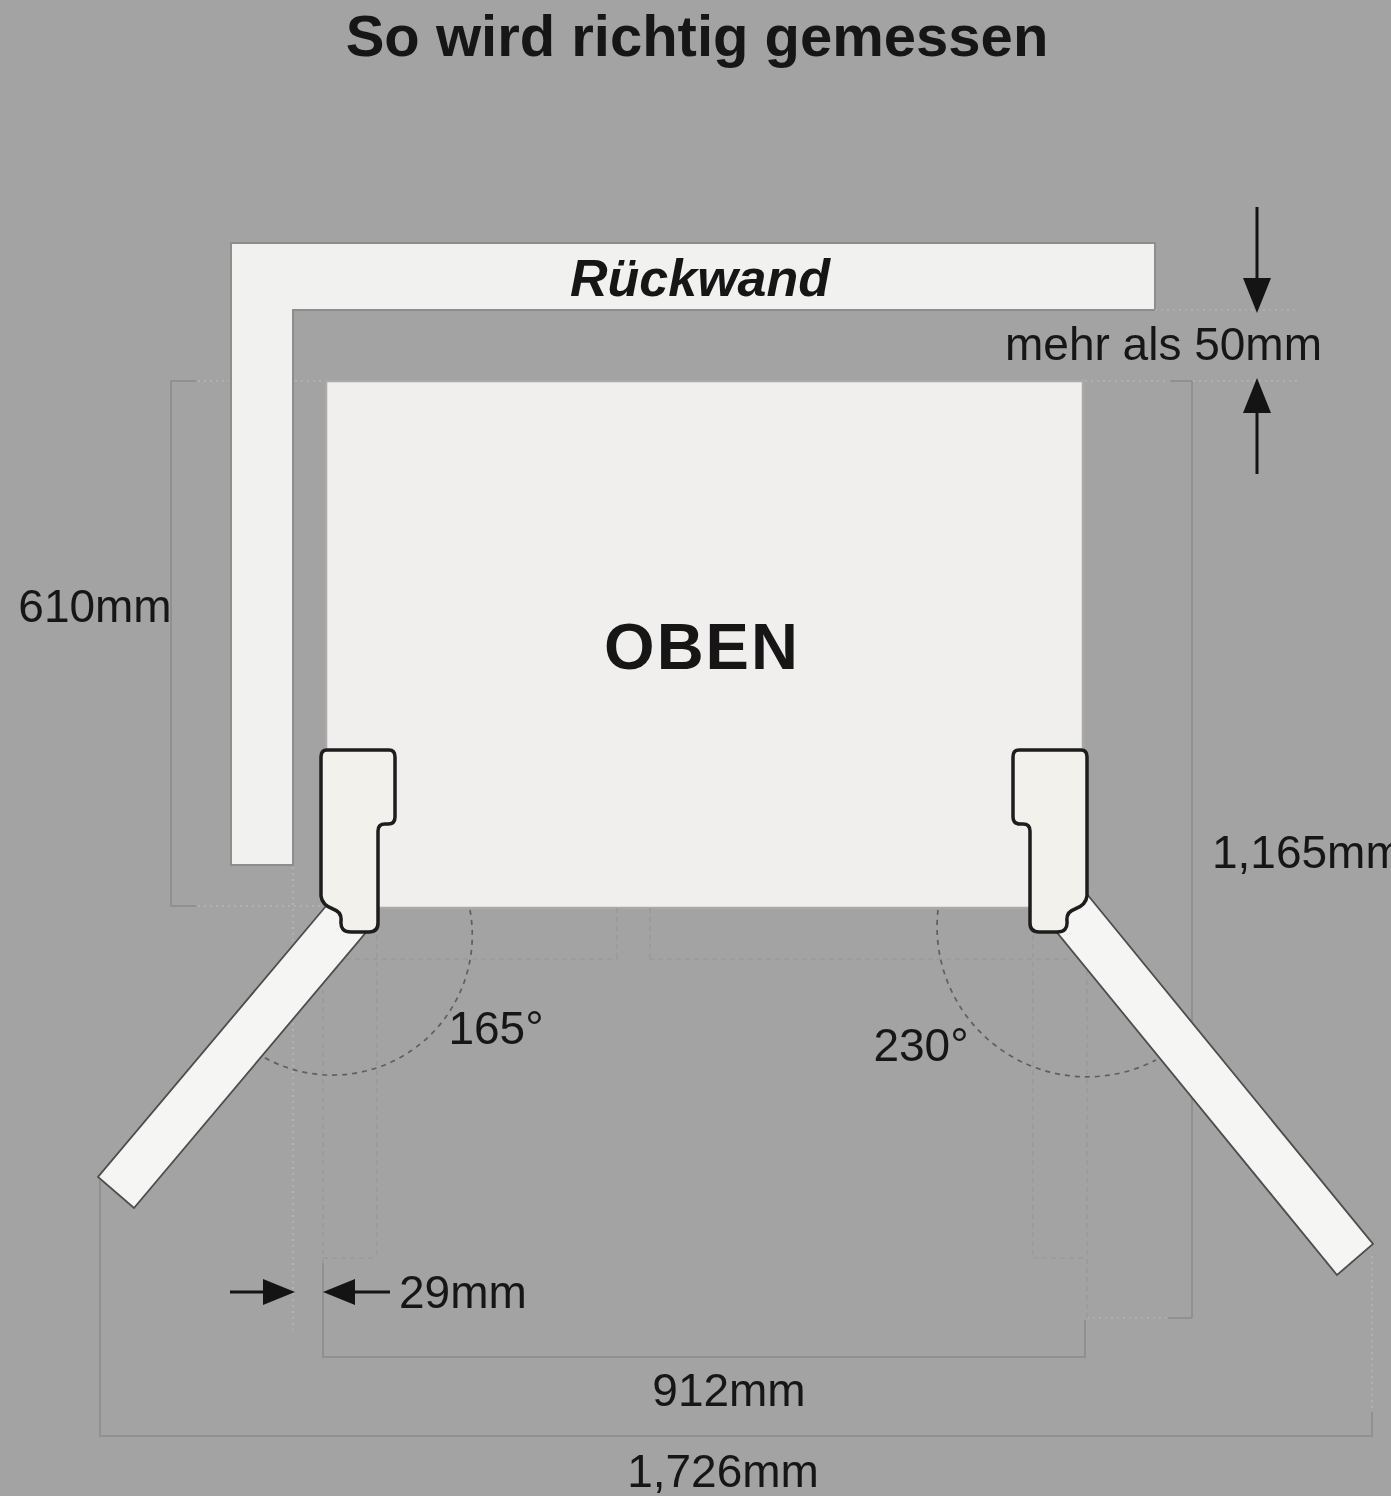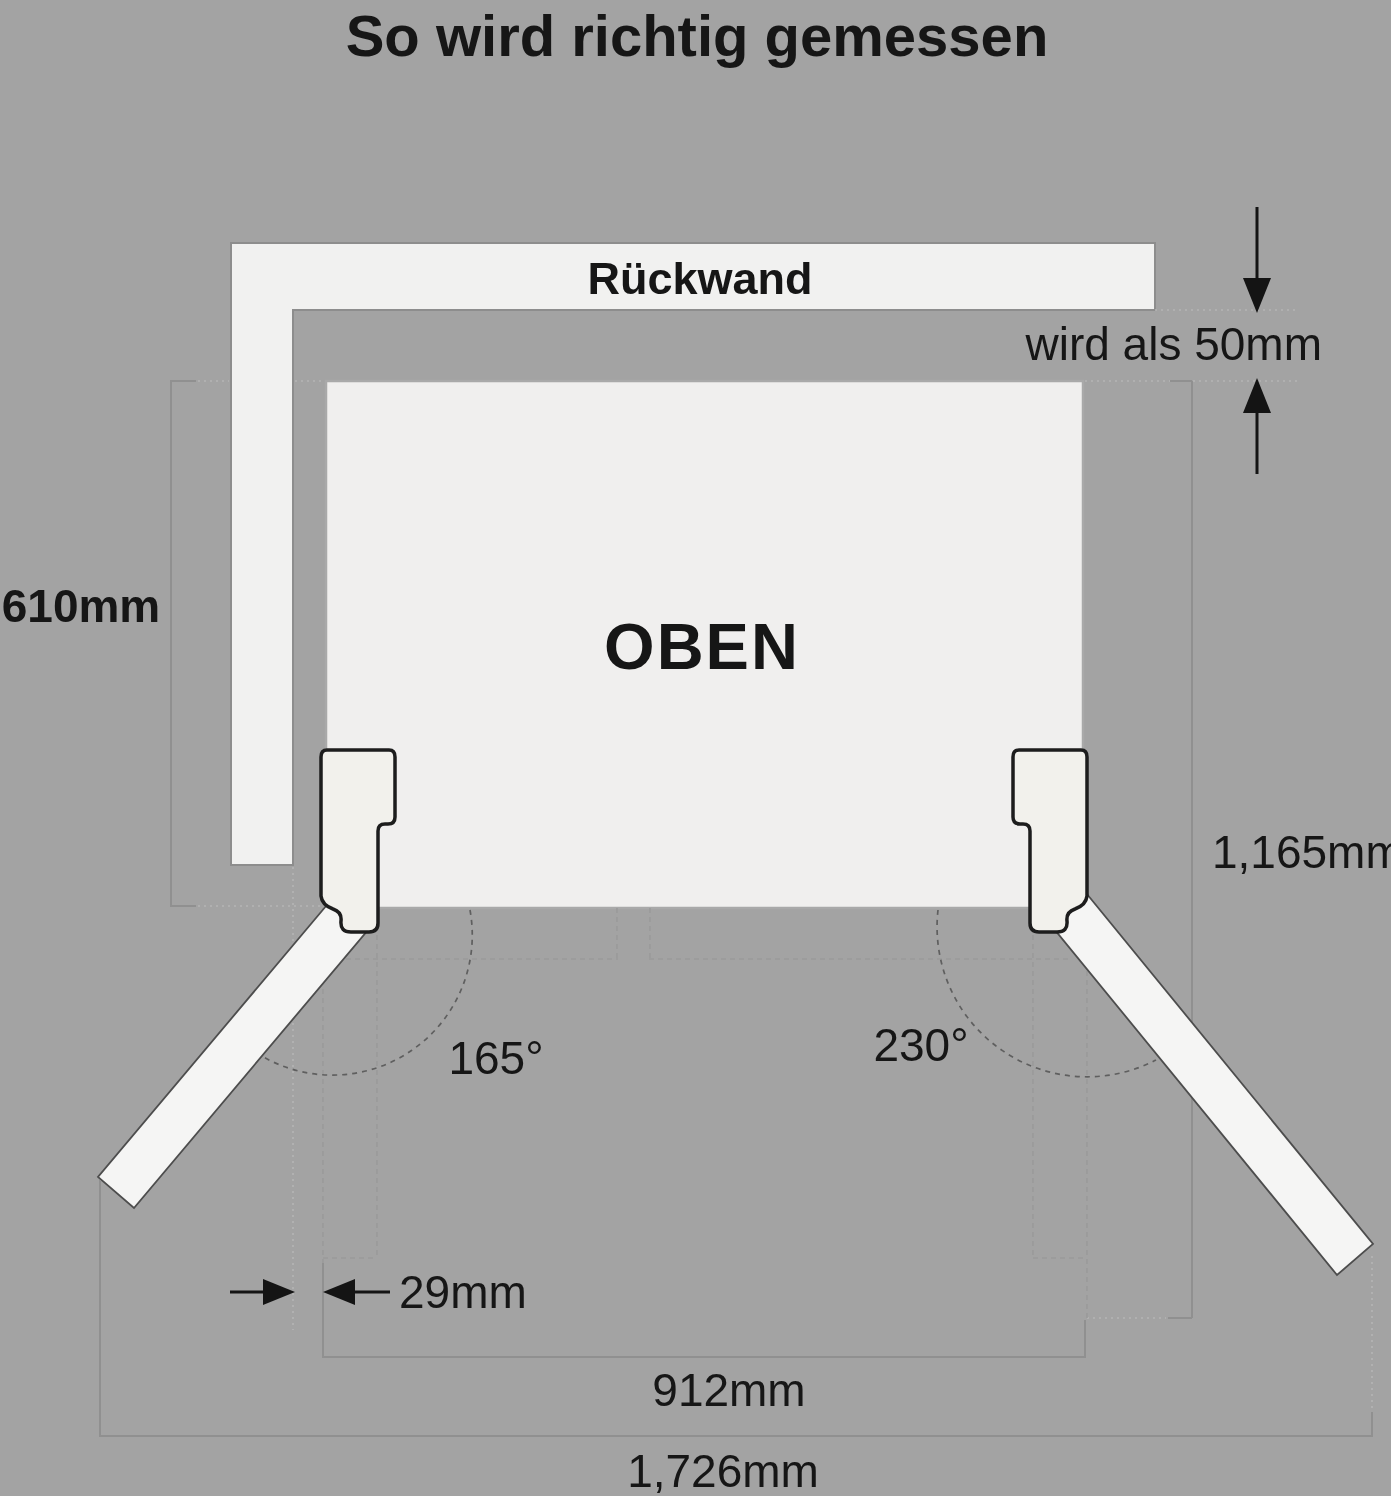--- a/index.html
+++ b/index.html
@@ -17,21 +17,21 @@
     white-space:nowrap;
     color:#161616;
     font-size:46px;
     line-height:1;
   }
   .center{transform:translate(-50%,-50%);}
   .vcenter{transform:translate(0,-50%);}
   .title{
     font-size:58px;font-weight:700;letter-spacing:0px;
   }
-  .wall-label{font-size:45px;font-weight:600;}
+  .wall-label{font-size:52px;font-weight:600;font-style:italic;}
   .oben{font-size:65px;font-weight:700;letter-spacing:2px;}
 </style>
 </head>
 <body>
 
 <div id="stage">
 
   <svg id="drawing" width="1391" height="1500" viewBox="0 0 1391 1500" xmlns="http://www.w3.org/2000/svg">
 
     <polygon points="231,243 1155,243 1155,310 293,310 293,865 231,865" fill="#f1f1f0" stroke="#8d8d8d" stroke-width="2"></polygon>
@@ -113,27 +113,27 @@
         <rect x="351" y="1290.5" width="39" height="3"></rect>
         <polygon points="323,1292 355,1279 355,1305"></polygon>
       </g>
     </g>
   </svg>
 
   <div class="lbl title center" style="left:697px;top:36px;">So wird richtig gemessen</div>
 
   <div class="lbl wall-label center" style="left:700px;top:278px;">Rückwand</div>
 
-  <div class="lbl" style="right:69px;top:344px;transform:translate(0,-50%);">wird als 50mm</div>
+  <div class="lbl" style="right:69px;top:344px;transform:translate(0,-50%);">mehr als 50mm</div>
 
-  <div class="lbl center" style="left:81px;top:606px;font-weight:bold;">610mm</div>
+  <div class="lbl center" style="left:95px;top:606px;">610mm</div>
 
   <div class="lbl oben center" style="left:702px;top:646px;">OBEN</div>
 
-  <div class="lbl center" style="left:496px;top:1058px;text-align:right;">165°</div>
+  <div class="lbl center" style="left:496px;top:1028px;text-align:right;">165°</div>
 
   <div class="lbl center" style="left:921px;top:1045px;">230°</div>
 
   <div class="lbl vcenter" style="left:1212px;top:852px;">1,165mm</div>
 
   <div class="lbl vcenter" style="left:399px;top:1292px;">29mm</div>
 
   <div class="lbl center" style="left:729px;top:1390px;">912mm</div>
 
   <div class="lbl center" style="left:723px;top:1471px;text-align:right;">1,726mm</div>

